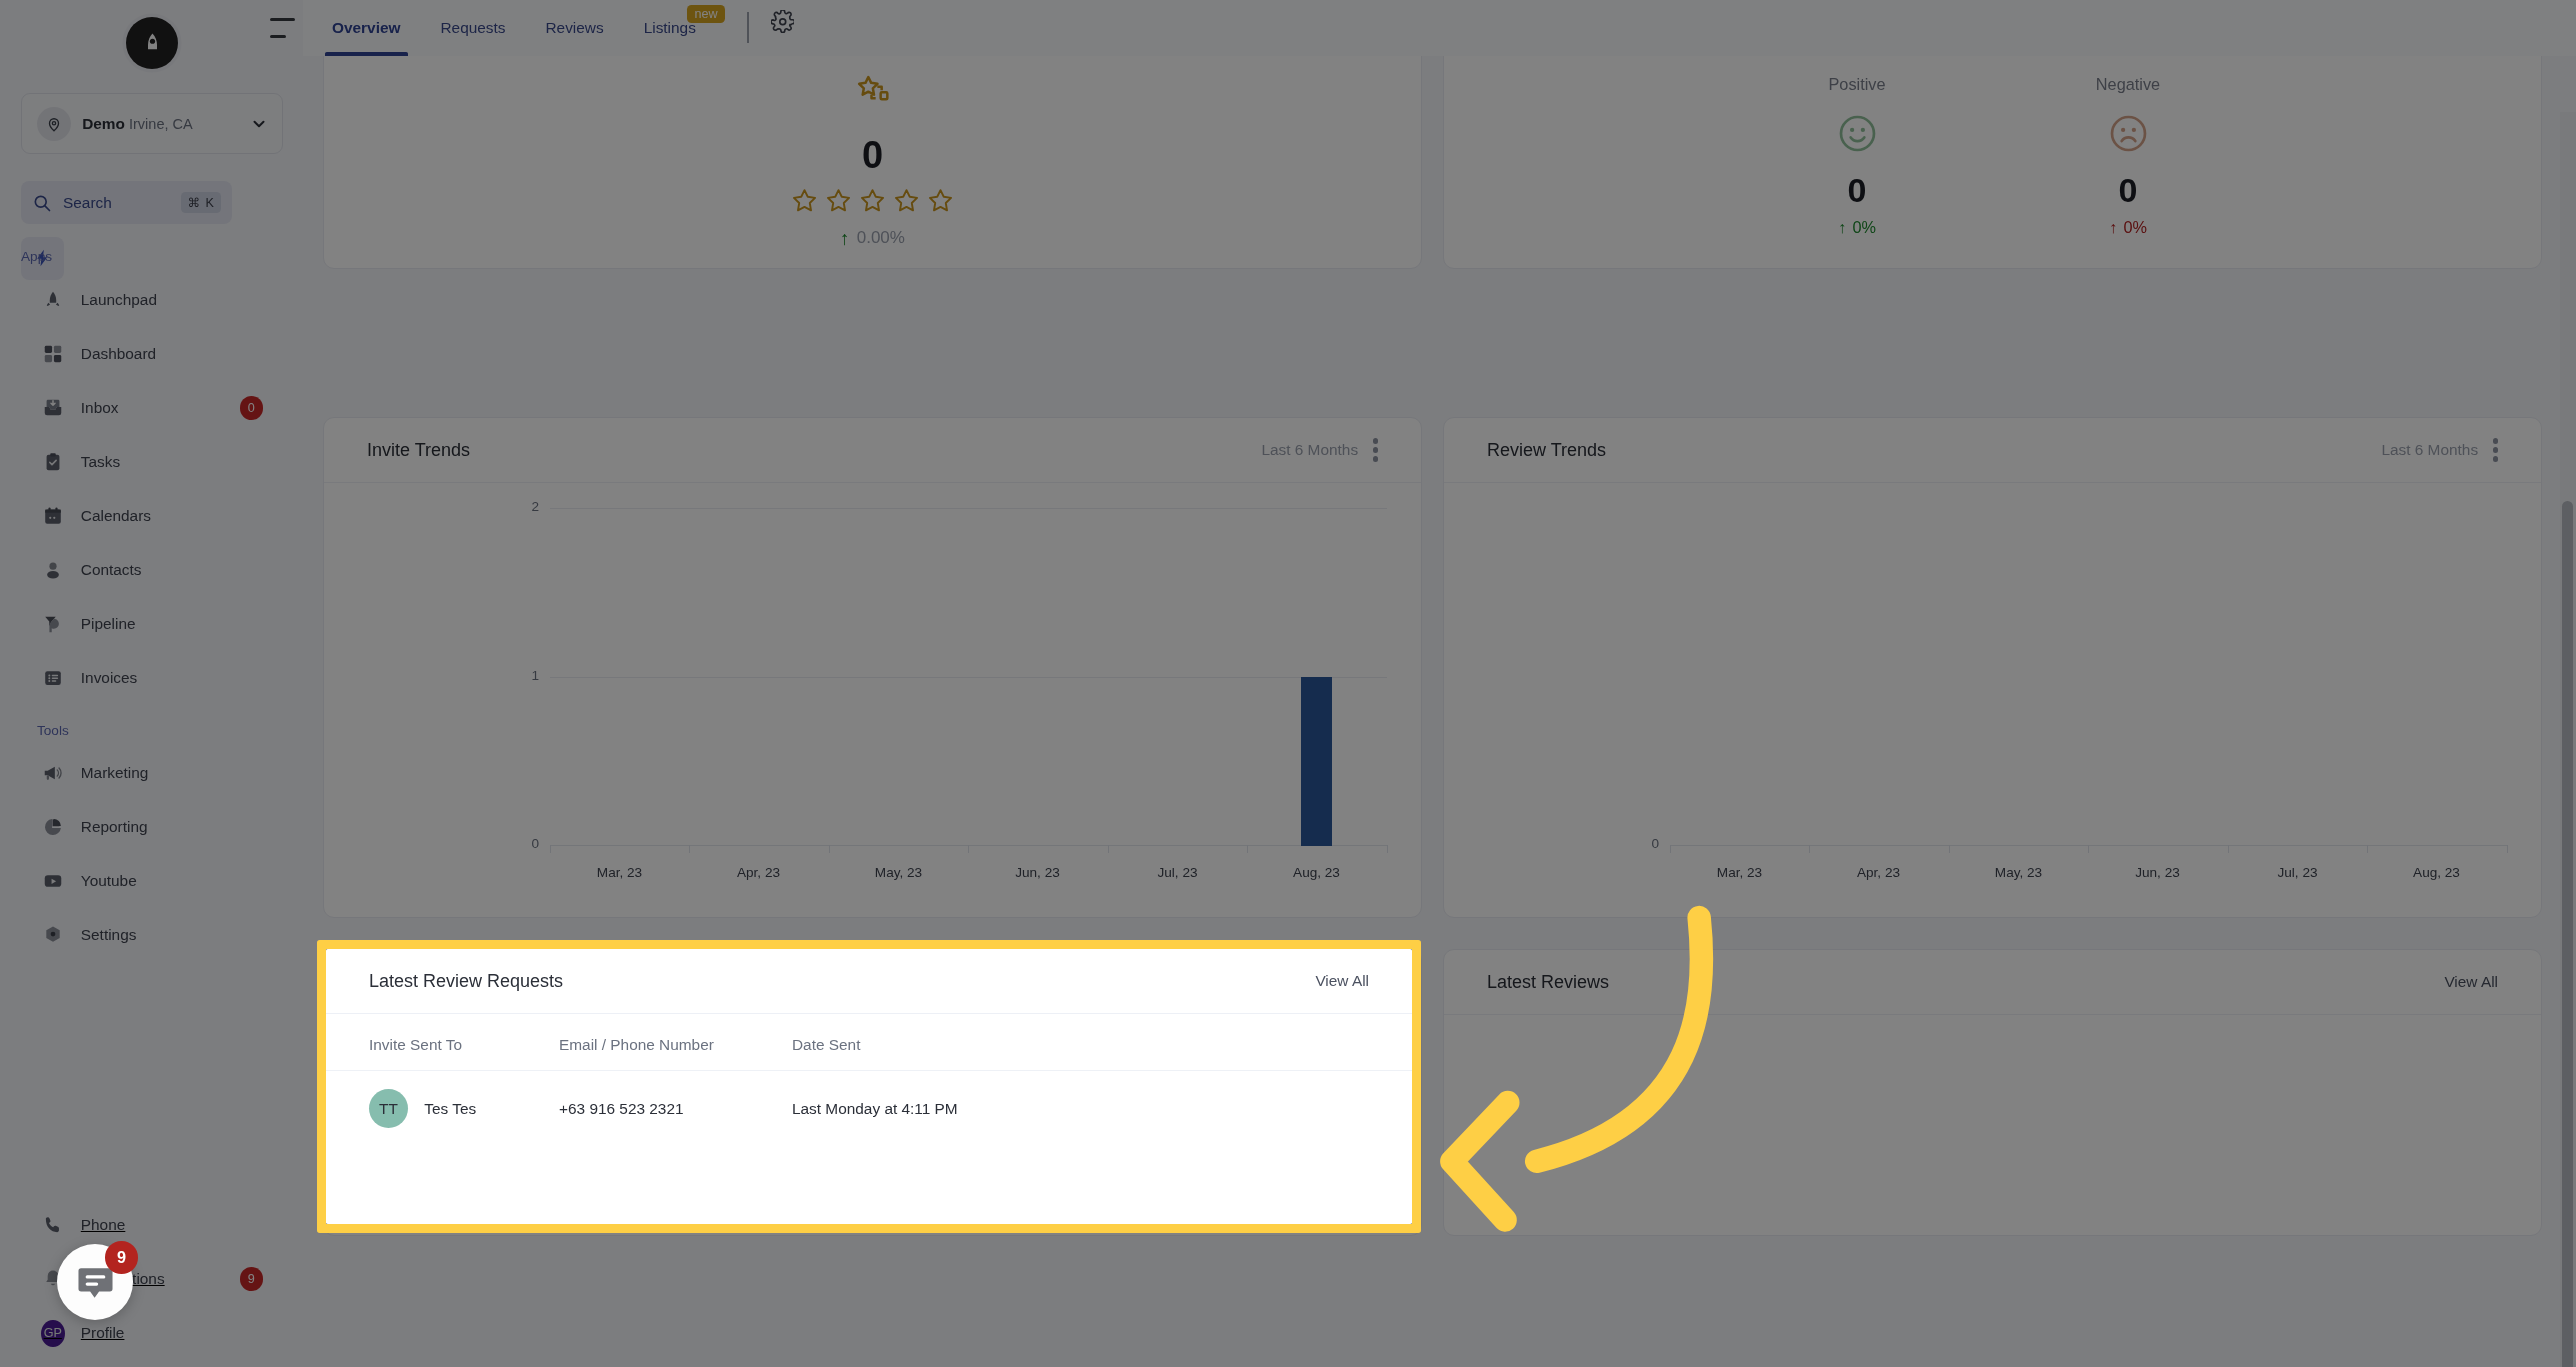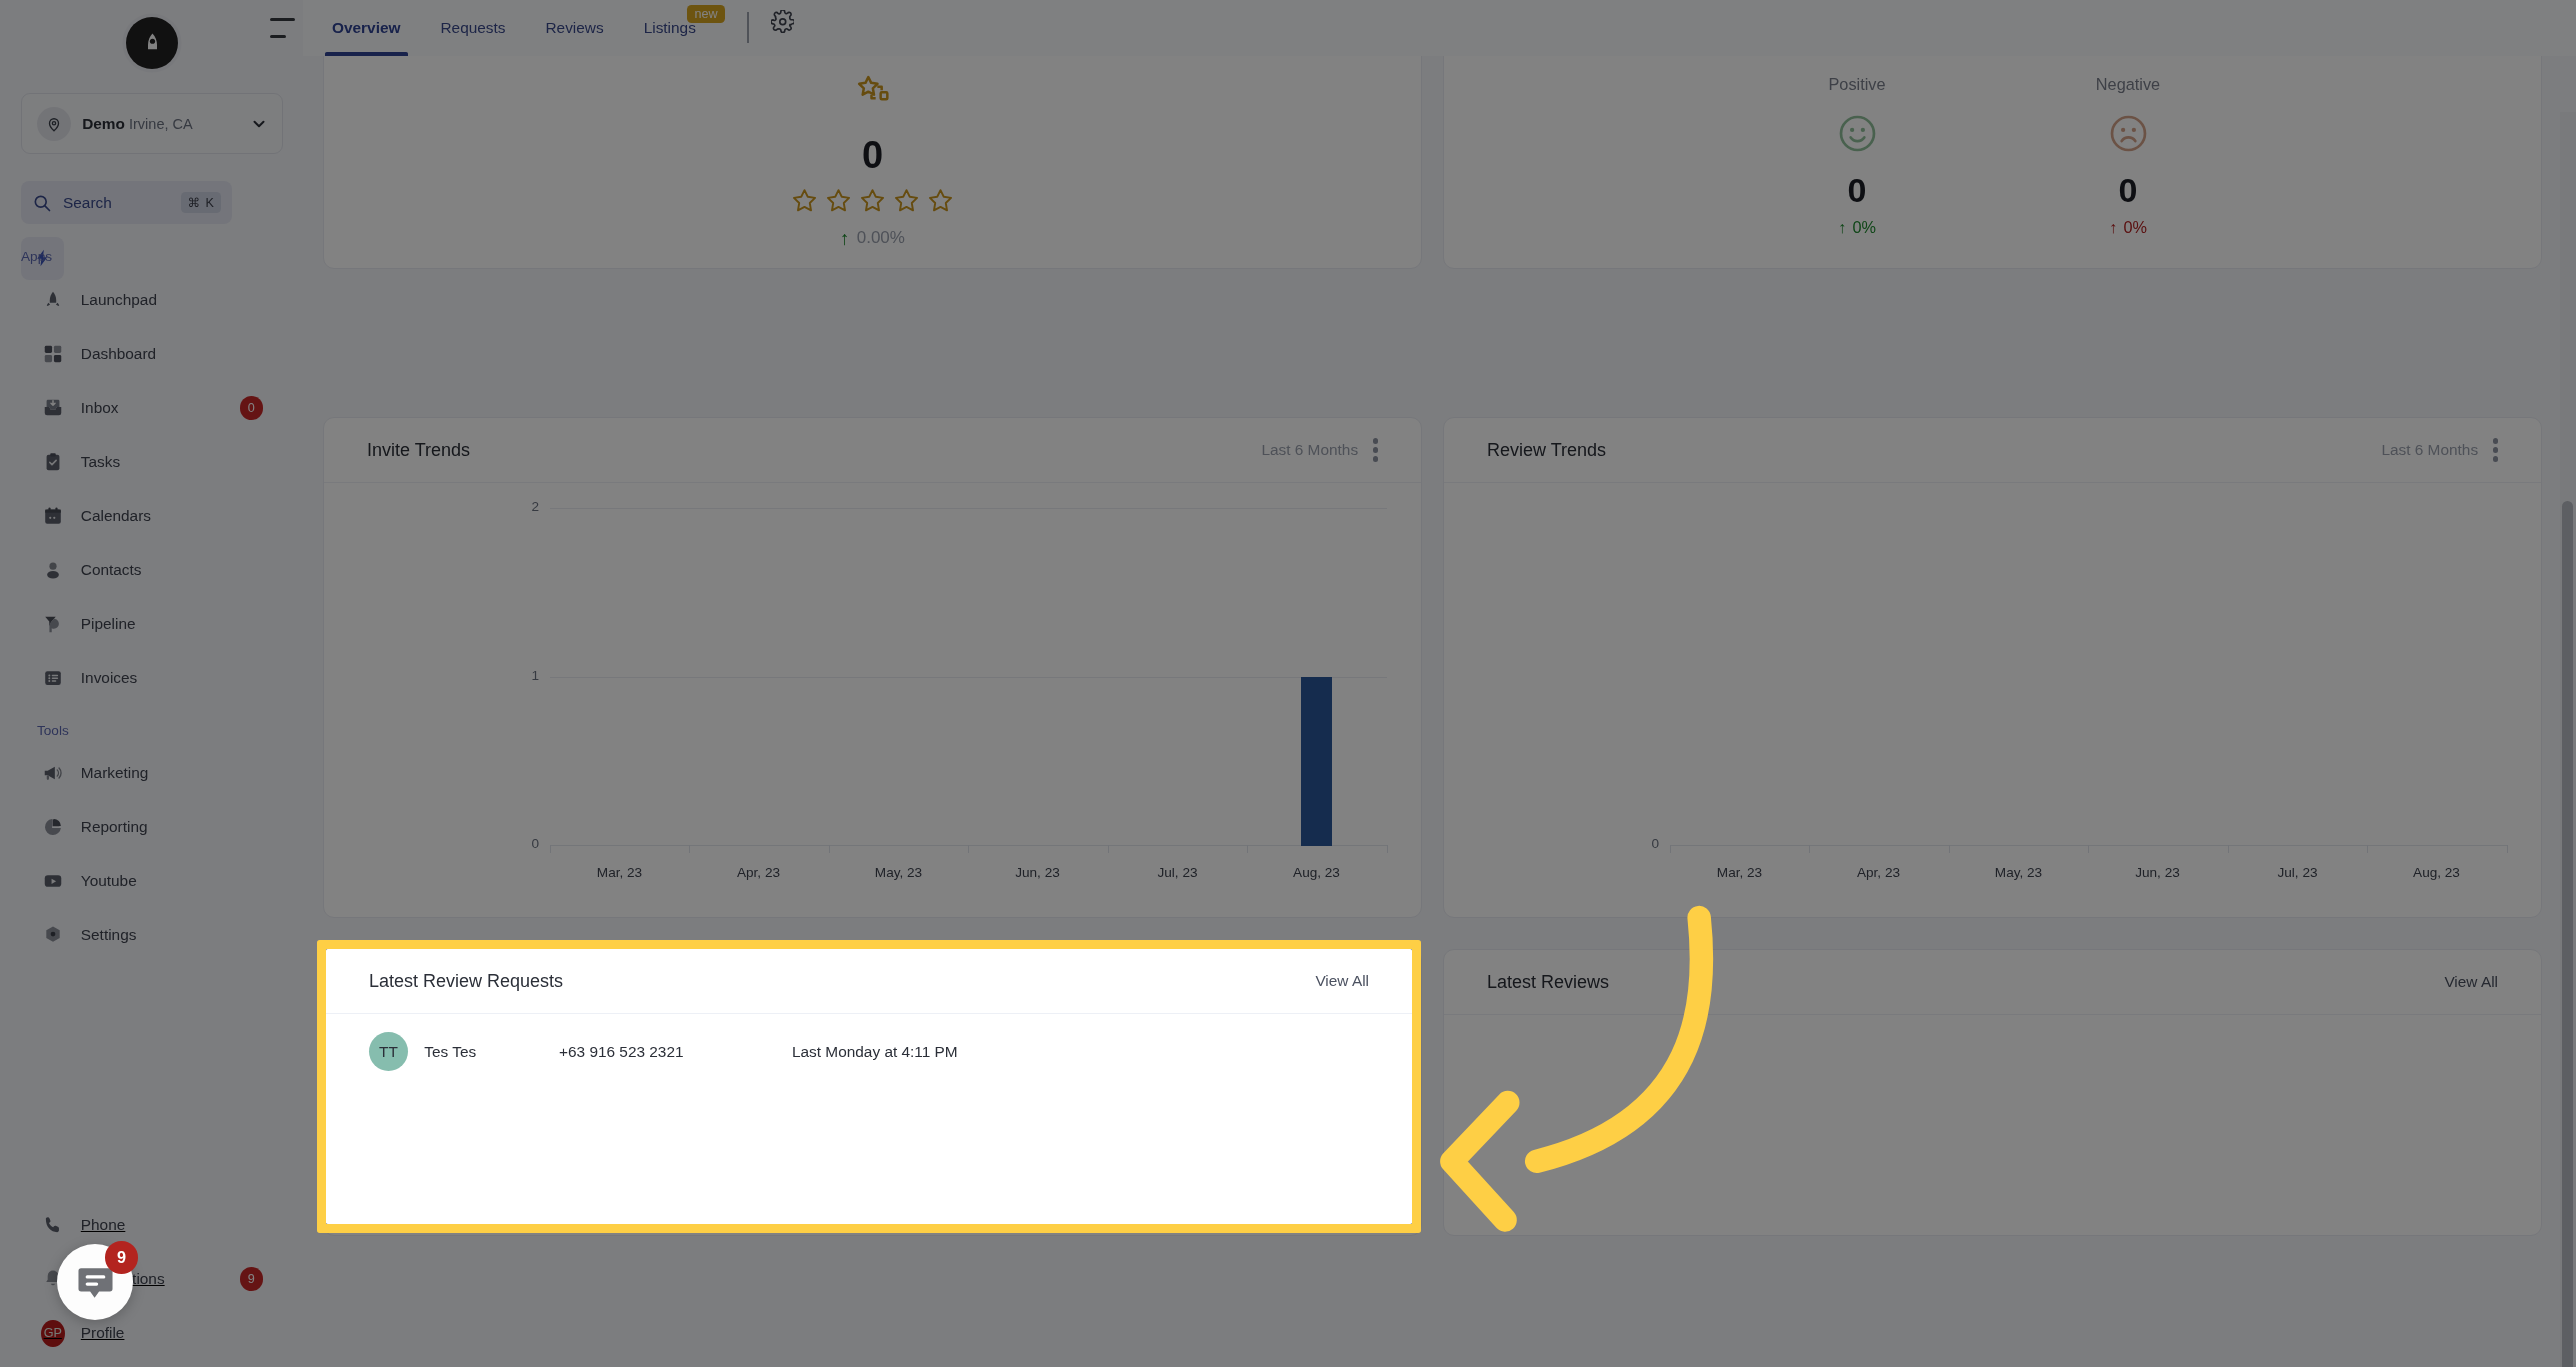--- a/index.html
+++ b/index.html
@@ -67,21 +67,21 @@
   .nav-item .ic svg{width:22px;height:22px;}
   .nav-label{font-size:15.4px;color:#3f4450;}
   .nav-badge{
     position:absolute;right:20px;min-width:23.5px;height:23.5px;border-radius:11.7px;
     background:#c62828;color:#fff;font-size:12.6px;display:flex;
     align-items:center;justify-content:center;padding:0 6.3px;
   }
 
   .bottom-list{position:absolute;left:21px;width:262px;bottom:0;}
   .avatar-sm{
-    width:27px;height:27px;border-radius:50%;background:#b91c1c;color:#e6f0e6;
+    width:27px;height:27px;border-radius:50%;background:#4c1d95;color:#e6f0e6;
     font-size:12.6px;display:flex;align-items:center;justify-content:center;
   }
 
   
   #topbar{
     position:absolute;left:303px;top:0;width:2273px;height:56px;
     background:#fafbfd;display:flex;align-items:flex-end;
   }
   #hamburger{
     position:absolute;left:-33px;top:18px;width:25px;height:20px;
@@ -616,20 +616,25 @@
 <div id="dim-overlay"></div>
 
 <div id="spot-requests-card">
   <div class="card-head">
     <span class="card-title">Latest Review Requests</span>
     <span class="card-head-right">
       <span class="view-all">View All</span>
     </span>
   </div>
   <div class="tbl">
+    <div class="tbl-head">
+      <span class="col1">Invite Sent To</span>
+      <span class="col2">Email / Phone Number</span>
+      <span class="col3">Date Sent</span>
+    </div>
     <div class="tbl-row">
       <span class="col1">
         <span class="avatar-lg">TT</span>
         <span>Tes Tes</span>
       </span>
       <span class="col2">+63 916 523 2321</span>
       <span class="col3">Last Monday at 4:11 PM</span>
     </div>
   </div>
 </div>

